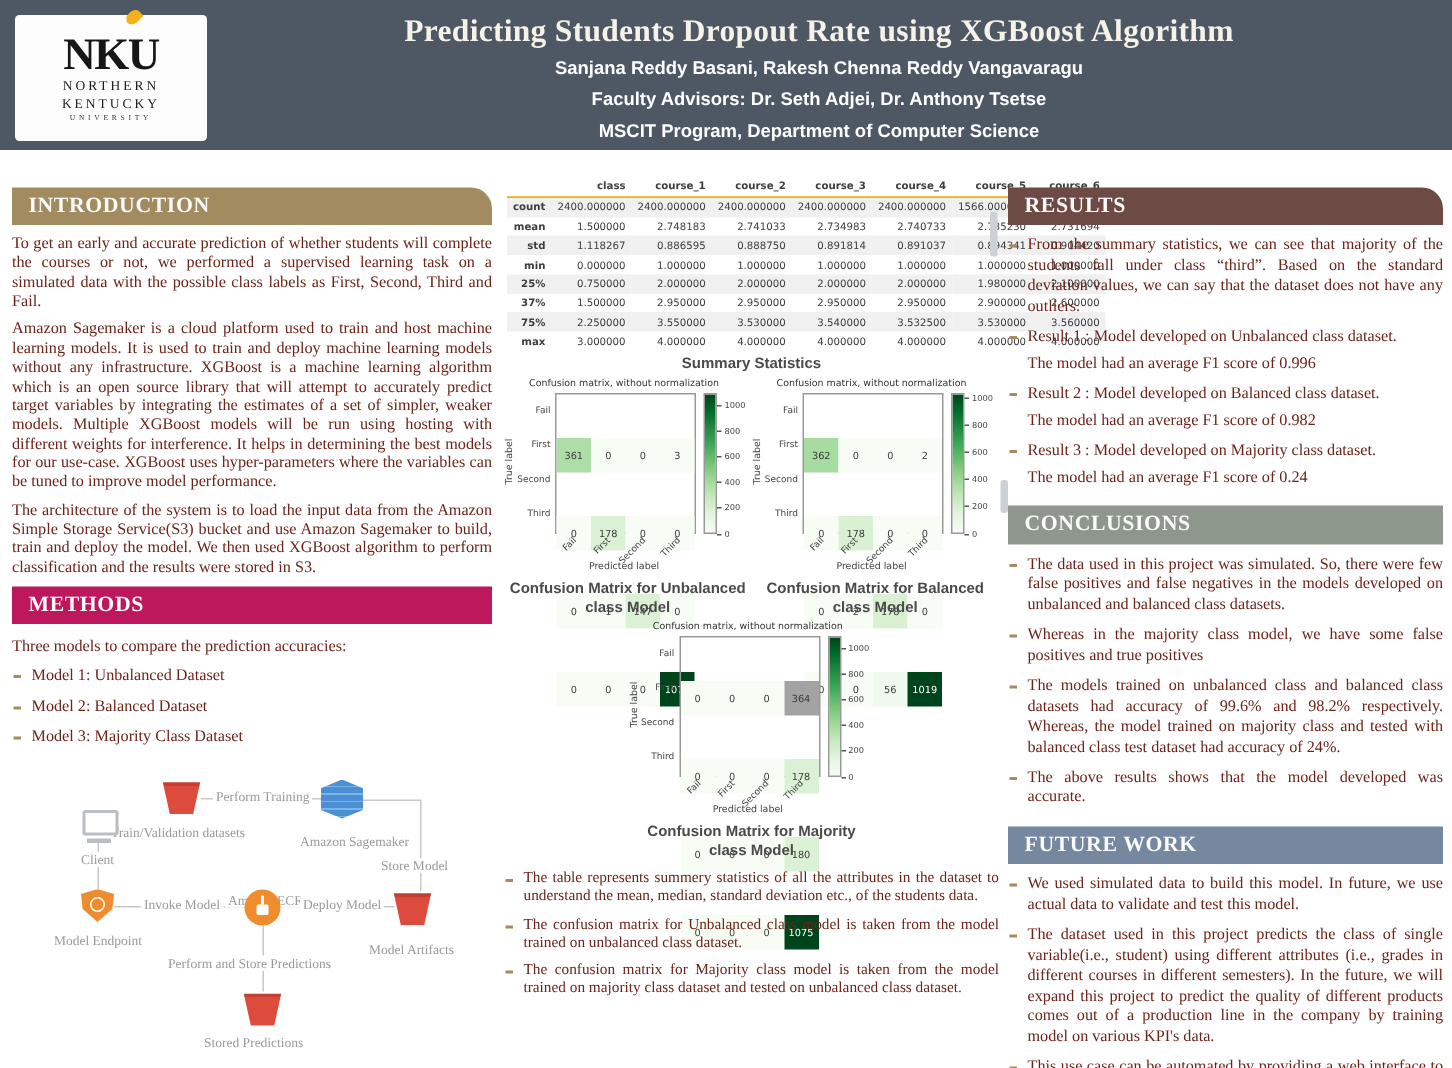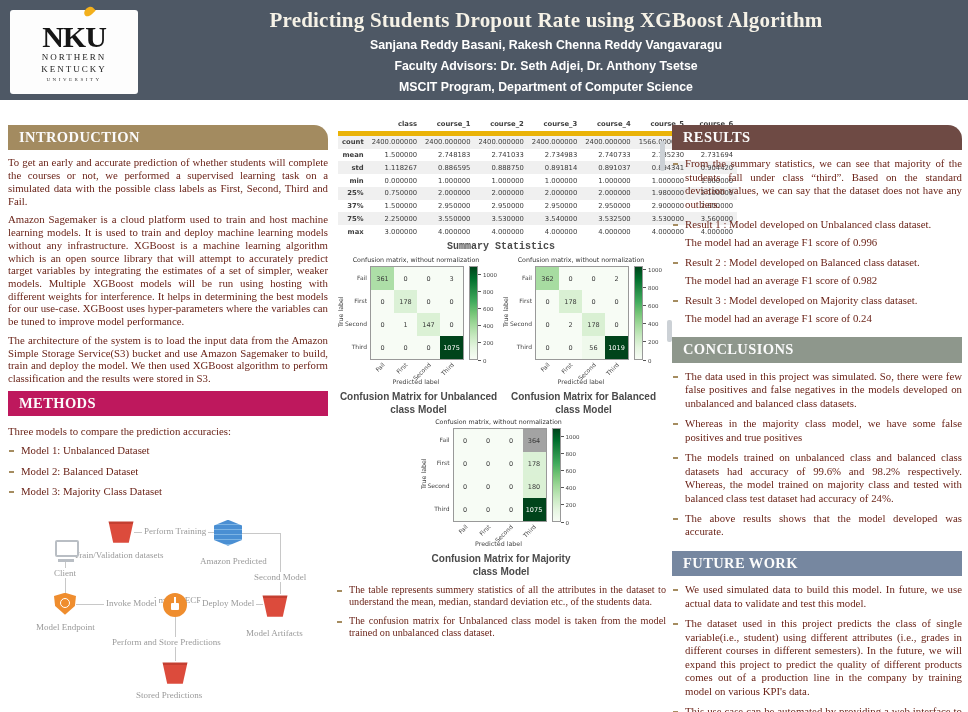--- a/index.html
+++ b/index.html
@@ -54,21 +54,21 @@
   #ln4{left:68px;top:85px;width:88px;height:1px;}
   #ln5{left:179px;top:85px;width:76px;height:1px;}
   #ln6{left:167px;top:98px;width:1px;height:44px;}
   .dg-label{position:absolute;font-size:9px;color:#9a9a9a;white-space:nowrap;background:#fff;padding:0 2px;z-index:2;}
   #lb-training{left:134px;top:7px;}
   #lb-datasets{left:64px;top:31px;}
   #lb-sagemaker{left:190px;top:37px;}
   #lb-client{left:44px;top:49px;}
   #lb-store{left:244px;top:53px;}
   #lb-ecr{left:142px;top:76px;}
-  #lb-invoke{left:96px;top:79px;}
+  #lb-invoke{left:86px;top:79px;}
   #lb-deploy{left:192px;top:79px;}
   #lb-endpoint{left:26px;top:103px;}
   #lb-artifacts{left:236px;top:109px;}
   #lb-perform-store{left:102px;top:118px;}
   #lb-stored{left:126px;top:171px;}
   .bucket{position:absolute;width:26px;height:23px;z-index:3;
           background:linear-gradient(#c43f31 0 4px,#dc4b3c 4px);
           clip-path:polygon(2% 8%,98% 8%,80% 100%,20% 100%);}
   #ic-bucket-train{left:100px;top:1px;}
   #ic-bucket-artifacts{left:254px;top:75px;}
@@ -82,39 +82,39 @@
   #ic-shield{position:absolute;left:46px;top:74px;width:22px;height:22px;background:#ef8d2e;z-index:3;
              clip-path:polygon(50% 0,100% 15%,95% 60%,50% 100%,5% 60%,0 15%);}
   #ic-shield::after{content:"";position:absolute;left:6px;top:5px;width:8px;height:8px;border:1.5px solid #fff;border-radius:50%;}
   #ic-ecr{position:absolute;left:155px;top:74px;width:24px;height:24px;background:#ef8d2e;border-radius:50%;z-index:3;}
   #ic-ecr::before{content:"";position:absolute;left:11px;top:4px;width:2px;height:6px;background:#fff;}
   #ic-ecr::after{content:"";position:absolute;left:8px;top:10px;width:8px;height:7px;background:#fff;border-radius:1px;}
 
   
   .sum-table{border-collapse:collapse;font-family:"DejaVu Sans",sans-serif;font-size:6.8px;color:#3d3d3d;margin-left:2px;}
   .sum-table th,.sum-table td{padding:2.4px 4px;text-align:right;white-space:nowrap;}
-  .sum-table thead th{font-weight:bold;border-bottom:5px solid #eab308;}
+  .sum-table thead th{font-weight:bold;border-bottom:1px solid #eab308;}
   .sum-table tbody th{font-weight:bold;}
   .sum-table tbody tr:nth-child(odd){background:#f0f0f0;}
-  .table-caption{font-family:Liberation Mono, monospace;font-weight:bold;font-size:10px;color:#4a4a4a;
+  .table-caption{font-family:Liberation Sans, sans-serif;font-weight:bold;font-size:10px;color:#4a4a4a;
                  text-align:center;margin:3px 0 4px;}
 
   
   .cm-row{display:flex;margin-top:3px;}
   .cm{width:165px;font-family:"DejaVu Sans",sans-serif;color:#3a3a3a;}
   .cm-title{position:relative;height:10px;margin-left:34px;width:92px;}
   .cm-title span{position:absolute;left:50%;top:0;transform:translateX(-50%);white-space:nowrap;font-size:6.3px;color:#333;}
   .cm-body{display:flex;align-items:flex-start;}
   .cm-ylab{width:8px;height:92px;display:flex;align-items:center;justify-content:center;
            writing-mode:vertical-rl;transform:rotate(180deg);font-size:6.3px;color:#444;}
   .cm-yticks{width:26px;}
   .cm-yt{height:23px;display:flex;align-items:center;justify-content:flex-end;padding-right:3px;
          font-size:6px;color:#444;box-sizing:border-box;}
   .cm-grid{display:flex;flex-wrap:wrap;width:92px;height:92px;border:1px solid #999;box-sizing:content-box;}
-  .cm-cell{width:23px;height:23px;display:flex;align-items:center;justify-content:center;font-size:6.5px;}
+  .cm-cell{width:23px;height:23px;display:flex;align-items:center;justify-content:center;font-size:6.5px;margin-top:29px;}
   .cm-cbwrap{position:relative;width:32px;height:94px;margin-left:5px;}
   .cm-cb{position:absolute;left:0;top:0;width:7px;height:92px;border:1px solid #999;}
   .cm-cbt{position:absolute;left:9px;width:3px;height:1px;background:#555;}
   .cm-cbl{position:absolute;left:14px;font-size:5.5px;color:#444;}
   .cm-xticks{display:flex;margin-left:34px;height:18px;}
   .cm-xt{position:relative;width:23px;}
   .cm-xt span{position:absolute;top:1px;right:12px;transform:rotate(-45deg);transform-origin:100% 0;
               font-size:6px;color:#444;white-space:nowrap;}
   .cm-xlab{margin-left:34px;width:92px;text-align:center;font-size:6.3px;color:#444;height:8px;}
   .cm-caption{font-family:"Liberation Sans",sans-serif;font-weight:bold;font-size:10px;color:#4a4a4a;
@@ -174,23 +174,23 @@
       <div class="bucket" id="ic-bucket-train"></div>
       <div id="ic-sagemaker"></div>
       <div id="ic-client"></div>
       <div id="ic-shield"></div>
       <div id="ic-ecr"></div>
       <div class="bucket" id="ic-bucket-artifacts"></div>
       <div class="bucket" id="ic-bucket-stored"></div>
 
       <span class="dg-label" id="lb-training">Perform Training</span>
       <span class="dg-label" id="lb-datasets">Train/Validation datasets</span>
-      <span class="dg-label" id="lb-sagemaker">Amazon Predicted</span>
+      <span class="dg-label" id="lb-sagemaker">Amazon Sagemaker</span>
       <span class="dg-label" id="lb-client">Client</span>
-      <span class="dg-label" id="lb-store">Second Model</span>
+      <span class="dg-label" id="lb-store">Store Model</span>
       <span class="dg-label" id="lb-ecr">Amazon ECR</span>
       <span class="dg-label" id="lb-invoke">Invoke Model</span>
       <span class="dg-label" id="lb-deploy">Deploy Model</span>
       <span class="dg-label" id="lb-endpoint">Model Endpoint</span>
       <span class="dg-label" id="lb-artifacts">Model Artifacts</span>
       <span class="dg-label" id="lb-perform-store">Perform and Store Predictions</span>
       <span class="dg-label" id="lb-stored">Stored Predictions</span>
     </div>
   </section>
 
@@ -491,20 +491,21 @@
             </div>
             <div class="cm-xlab">Predicted label</div>
             <div class="cm-caption">Confusion Matrix for Majority class Model</div>
           </div>
         </div>
     </div>
 
     <ul class="bullets mid-bullets">
         <li>The table represents summery statistics of all the attributes in the dataset to understand the mean, median, standard deviation etc., of the students data.</li>
         <li>The confusion matrix for Unbalanced class model is taken from the model trained on unbalanced class dataset.</li>
+        <li>The confusion matrix for Majority class model is taken from the model trained on majority class dataset and tested on unbalanced class dataset.</li>
       </ul>
   </section>
 
   <section class="col col-right">
     <div class="sec-head rounded head-maroon">RESULTS</div>
     <ul class="bullets" id="results-list">
         <li><span>From the summary statistics, we can see that majority of the students fall under class “third”. Based on the standard deviation values, we can say that the dataset does not have any outliers.</span></li>
         <li><span>Result 1 : Model developed on Unbalanced class dataset.</span><div class="sub-line">The model had an average F1 score of 0.996</div></li>
         <li><span>Result 2 : Model developed on Balanced class dataset.</span><div class="sub-line">The model had an average F1 score of 0.982</div></li>
         <li><span>Result 3 : Model developed on Majority class dataset.</span><div class="sub-line">The model had an average F1 score of 0.24</div></li>

